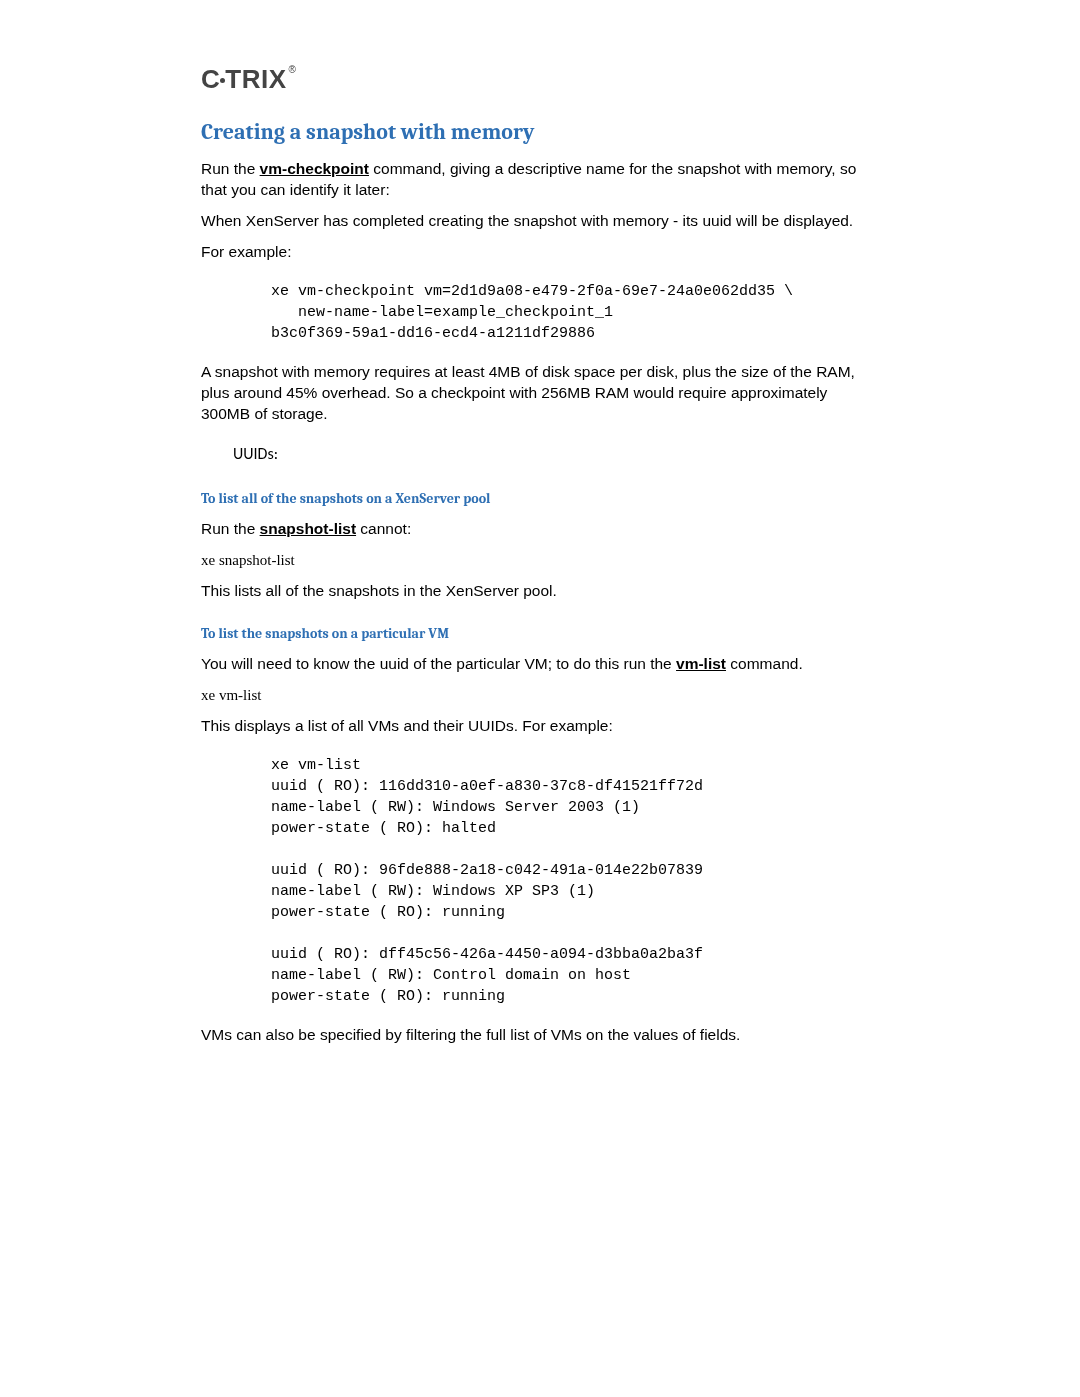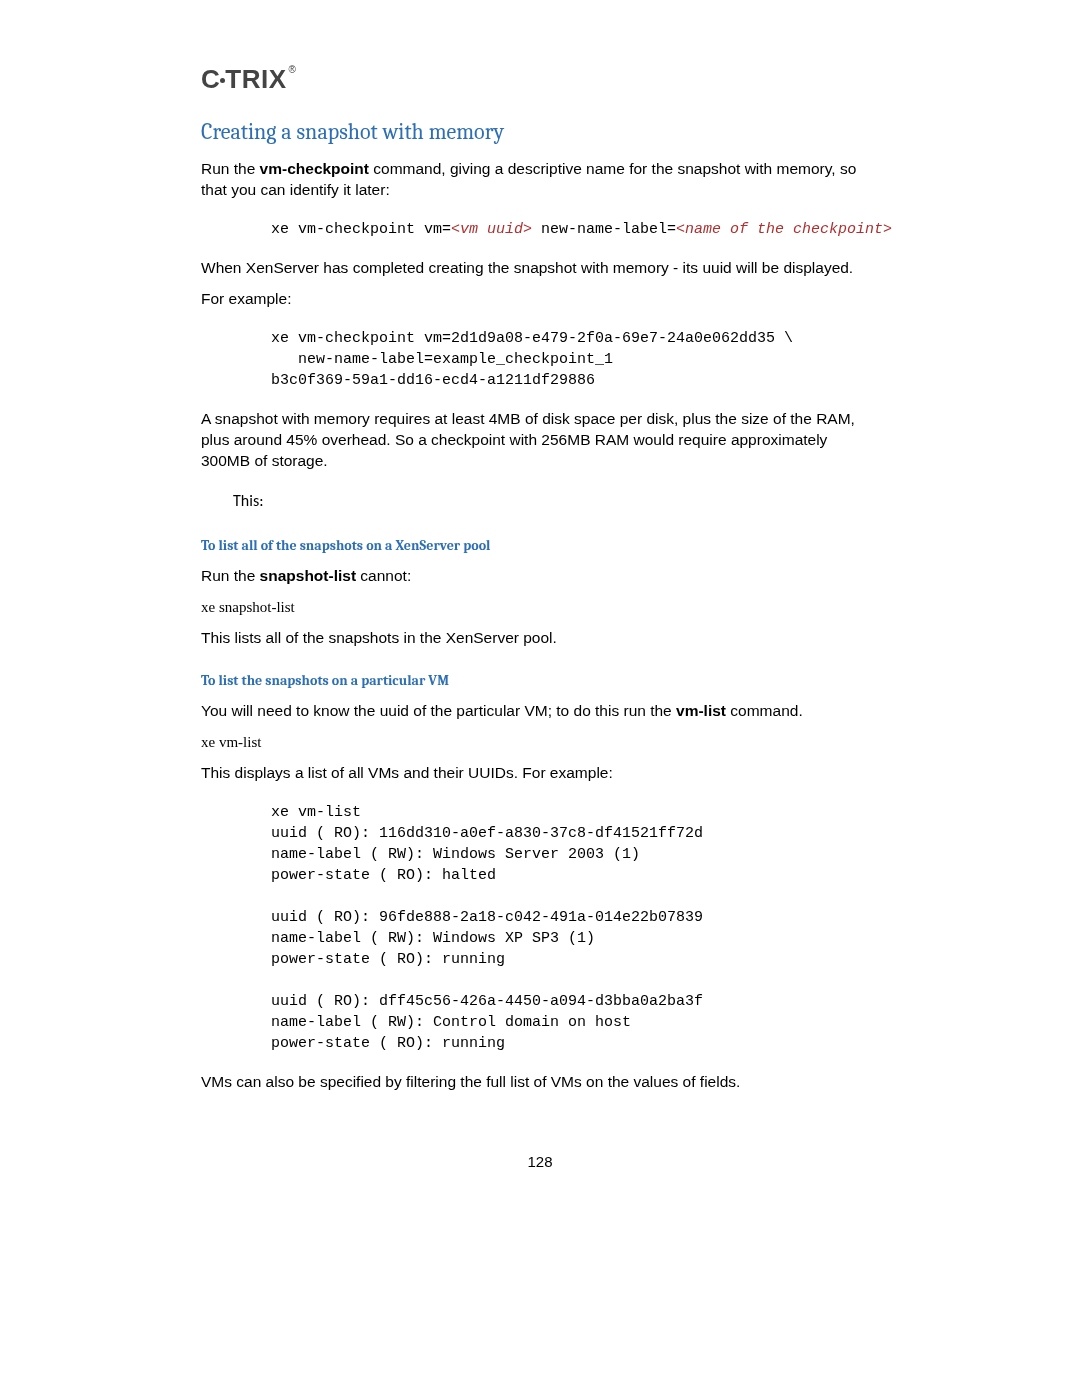--- a/index.html
+++ b/index.html
@@ -36,37 +36,37 @@
   }
   .logo .reg {
     font-size: 10px;
     vertical-align: top;
     margin-left: 2px;
     font-weight: normal;
   }
   h2.section {
     font-family: Cambria, Georgia, serif;
     font-size: 22px;
-    font-weight: normal;
+    font-weight: bold;
     color: #2e6fb3;
     margin: 20px 0 14px 0;
   }
   h2.subsection {
     font-family: Cambria, Georgia, serif;
     font-size: 14px;
     font-weight: bold;
     color: #2e6fb3;
     margin: 24px 0 12px 0;
   }
   p.body {
     font-size: 15.5px;
     line-height: 1.35;
     margin: 10px 0;
   }
-  .bold { font-weight: bold; }
+  .bold { font-weight: bold; text-decoration: underline; }
   .code-block {
     font-family: "Courier New", monospace;
     font-size: 15px;
     white-space: pre;
     margin: 18px 0 18px 70px;
     line-height: 1.4;
   }
   .code-inline {
     font-family: Liberation Serif, serif;
     font-size: 15px;
@@ -102,34 +102,33 @@
   <div class="logo">
     C<span class="dot"></span>TRIX<span class="reg">®</span>
   </div>
 
   <h2 class="section">Creating a snapshot with memory</h2>
 
   <p class="body">
     <span>Run the </span><span class="bold">vm-checkpoint</span><span> command, giving a descriptive name for the snapshot with memory, so that you can identify it later:</span>
   </p>
 
-  <div class="code-block"><span>xe vm-checkpoint vm=</span><span class="italic-red">&lt;vm uuid&gt;</span><span> new-name-label=</span><span class="italic-red">&lt;name of the checkpoint&gt;</span></div>
 
   <p class="body">When XenServer has completed creating the snapshot with memory - its uuid will be displayed.</p>
 
   <p class="body">For example:</p>
 
   <div class="code-block">xe vm-checkpoint vm=2d1d9a08-e479-2f0a-69e7-24a0e062dd35 \
    new-name-label=example_checkpoint_1
 b3c0f369-59a1-dd16-ecd4-a1211df29886</div>
 
   <p class="body">A snapshot with memory requires at least 4MB of disk space per disk, plus the size of the RAM, plus around 45% overhead. So a checkpoint with 256MB RAM would require approximately 300MB of storage.</p>
 
   <div class="note-block">
-    <div class="note-label">This:</div>
+    <div class="note-label">UUIDs:</div>
   </div>
 
   <h2 class="subsection">To list all of the snapshots on a XenServer pool</h2>
 
   <p class="body">
     <span>Run the </span><span class="bold">snapshot-list</span><span> cannot:</span>
   </p>
 
   <div class="code-inline">xe snapshot-list</div>
 
@@ -153,15 +152,14 @@
 uuid ( RO): 96fde888-2a18-c042-491a-014e22b07839
 name-label ( RW): Windows XP SP3 (1)
 power-state ( RO): running
 
 uuid ( RO): dff45c56-426a-4450-a094-d3bba0a2ba3f
 name-label ( RW): Control domain on host
 power-state ( RO): running</div>
 
   <p class="body">VMs can also be specified by filtering the full list of VMs on the values of fields.</p>
 
-  <div class="page-num">128</div>
 
 </div>
 
 </body></html>

